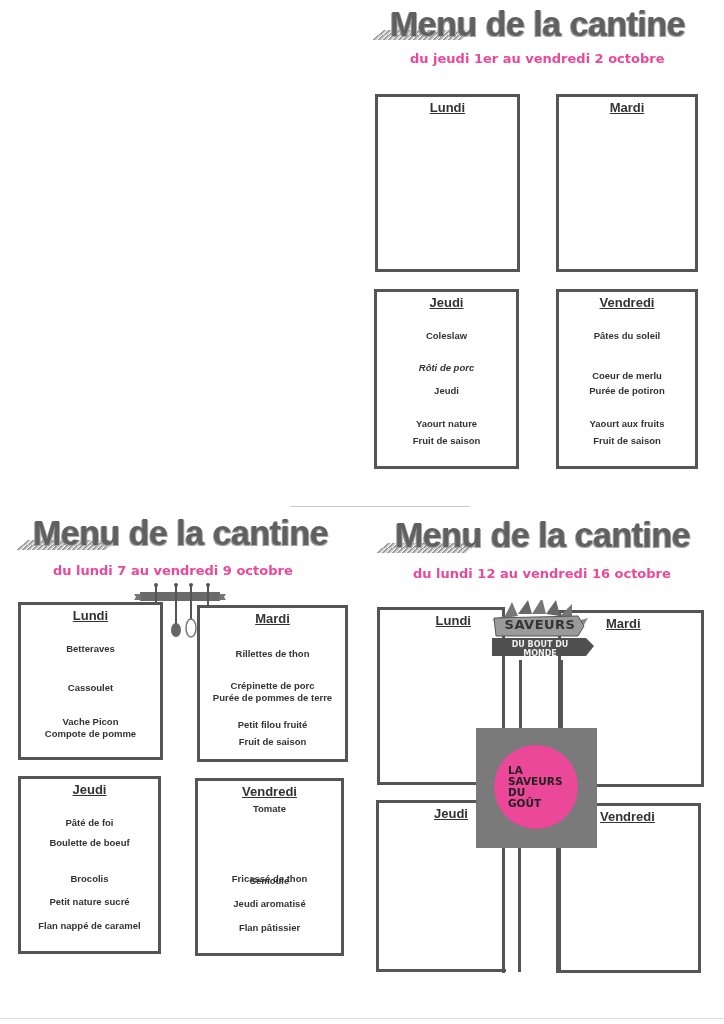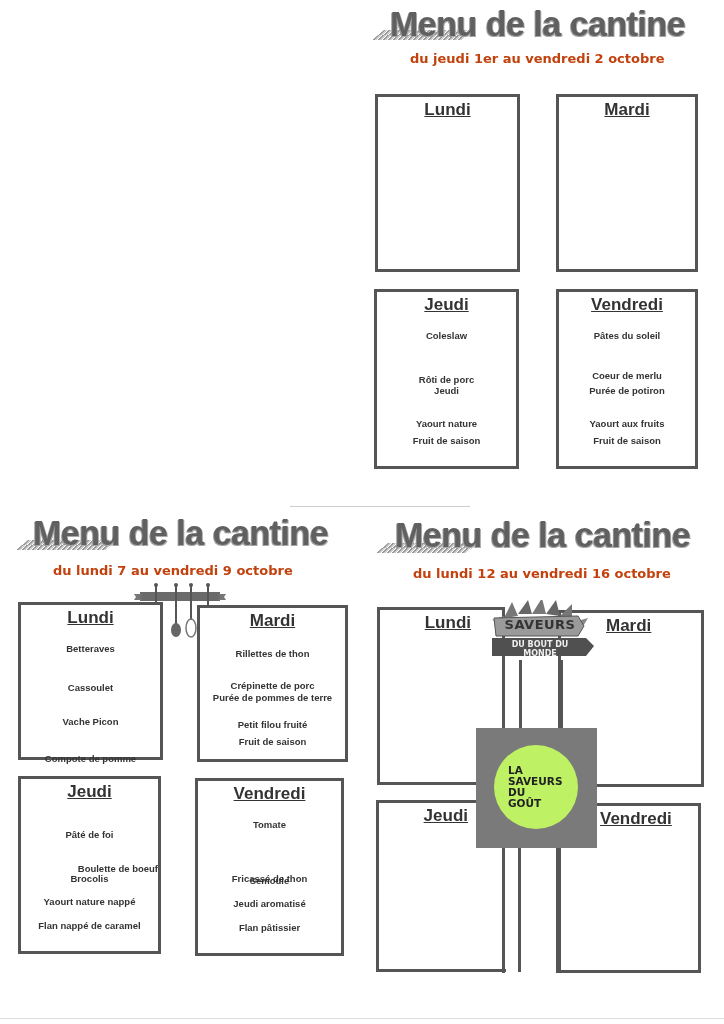--- a/index.html
+++ b/index.html
@@ -25,53 +25,53 @@
       position: absolute; height: 10px;
       background: repeating-linear-gradient(90deg, #777 0 2px, #bbb 2px 4px, #fff 4px 5px);
       transform: skewX(-50deg);
       opacity: 0.75;
     }
     .subtitle {
       position: absolute;
       font-family: "DejaVu Sans", sans-serif;
       font-weight: bold;
       font-size: 13px;
-      color: #c2410c;
+      color: #ec4899;
       white-space: nowrap;
     }
     .day-box {
       position: absolute;
       border: 3px solid #555;
       background: #fff;
       box-sizing: border-box;
     }
     .day-label {
       position: absolute; left: 0; right: 0; top: 3px;
       text-align: center;
       font-family: "Liberation Sans", sans-serif;
-      font-weight: bold; font-size: 17px;
+      font-weight: bold; font-size: 13px;
       text-decoration: underline;
       color: #333;
     }
     .dish {
       position: absolute; left: 0; right: 0;
       text-align: center;
       font-family: "Liberation Sans", sans-serif;
       font-weight: bold; font-size: 9.5px;
       color: #333;
       white-space: nowrap;
     }
     .line { position: absolute; background: #555; }
     .gout-square {
       position: absolute; left: 476px; top: 728px; width: 121px; height: 120px;
       background: #7a7a7a;
     }
     .gout-circle {
       position: absolute; left: 18px; top: 17px; width: 84px; height: 84px;
-      border-radius: 50%; background: #bef264;
+      border-radius: 50%; background: #ec4899;
     }
     .gout-text {
       position: absolute; left: 14px; top: 20px;
       font-family: "DejaVu Sans", sans-serif; font-weight: bold;
       font-size: 10.5px; line-height: 11px; color: #222;
     }
     .gout-text div { white-space: nowrap; }
     .fold-line {
       position: absolute; left: 290px; top: 506px; width: 180px; height: 1px;
       background: #ccc;
@@ -90,21 +90,21 @@
 
   <div class="day-box" style="left:375px;top:94px;width:145px;height:178px;">
     <div class="day-label">Lundi</div>
   </div>
   <div class="day-box" style="left:556px;top:94px;width:142px;height:178px;">
     <div class="day-label">Mardi</div>
   </div>
   <div class="day-box" style="left:374px;top:289px;width:145px;height:180px;">
     <div class="day-label">Jeudi</div>
     <div class="dish" style="top:38px;">Coleslaw</div>
-    <div class="dish" style="top:82px;">Rôti de porc</div>
+    <div class="dish" style="top:70px;font-style:italic;">Rôti de porc</div>
     <div class="dish" style="top:93px;">Jeudi</div>
     <div class="dish" style="top:126px;">Yaourt nature</div>
     <div class="dish" style="top:143px;">Fruit de saison</div>
   </div>
   <div class="day-box" style="left:556px;top:289px;width:142px;height:180px;">
     <div class="day-label">Vendredi</div>
     <div class="dish" style="top:38px;">Pâtes du soleil</div>
     <div class="dish" style="top:78px;">Coeur de merlu</div>
     <div class="dish" style="top:93px;">Purée de potiron</div>
     <div class="dish" style="top:126px;">Yaourt aux fruits</div>
@@ -137,41 +137,41 @@
       <rect x="73" y="4" width="2" height="34" fill="#555"></rect>
       <rect x="68" y="38" width="12" height="17" rx="2" fill="#666"></rect>
     </svg>
   </div>
 
   <div class="day-box" style="left:18px;top:602px;width:145px;height:158px;">
     <div class="day-label">Lundi</div>
     <div class="dish" style="top:38px;">Betteraves</div>
     <div class="dish" style="top:77px;">Cassoulet</div>
     <div class="dish" style="top:111px;">Vache Picon</div>
-    <div class="dish" style="top:148px;">Compote de pomme</div>
+    <div class="dish" style="top:123px;">Compote de pomme</div>
   </div>
   <div class="day-box" style="left:197px;top:605px;width:151px;height:157px;">
     <div class="day-label">Mardi</div>
     <div class="dish" style="top:40px;">Rillettes de thon</div>
     <div class="dish" style="top:72px;">Crépinette de porc</div>
     <div class="dish" style="top:84px;">Purée de pommes de terre</div>
     <div class="dish" style="top:111px;">Petit filou fruité</div>
     <div class="dish" style="top:128px;">Fruit de saison</div>
   </div>
   <div class="day-box" style="left:18px;top:776px;width:143px;height:178px;">
     <div class="day-label">Jeudi</div>
-    <div class="dish" style="top:50px;text-align:center;">Pâté de foi</div>
-    <div class="dish" style="top:84px;text-align:right;">Boulette de boeuf</div>
+    <div class="dish" style="top:38px;text-align:center;">Pâté de foi</div>
+    <div class="dish" style="top:58px;">Boulette de boeuf</div>
     <div class="dish" style="top:94px;">Brocolis</div>
-    <div class="dish" style="top:117px;">Yaourt nature nappé</div>
+    <div class="dish" style="top:117px;">Petit nature sucré</div>
     <div class="dish" style="top:141px;">Flan nappé de caramel</div>
   </div>
   <div class="day-box" style="left:195px;top:778px;width:149px;height:178px;">
     <div class="day-label">Vendredi</div>
-    <div class="dish" style="top:38px;">Tomate</div>
+    <div class="dish" style="top:22px;">Tomate</div>
     <div class="dish" style="top:83px;margin-top:9px;">Fricassé de thon</div>
     <div class="dish" style="top:94px;">Semoule</div>
     <div class="dish" style="top:117px;">Jeudi aromatisé</div>
     <div class="dish" style="top:141px;">Flan pâtissier</div>
   </div>
 </div>
 
 <div class="section">
   <div class="title-streak" style="left:382px;top:543px;width:90px;"></div>
   <div class="menu-title" style="left:395px;top:515px;">Menu de la cantine</div>

